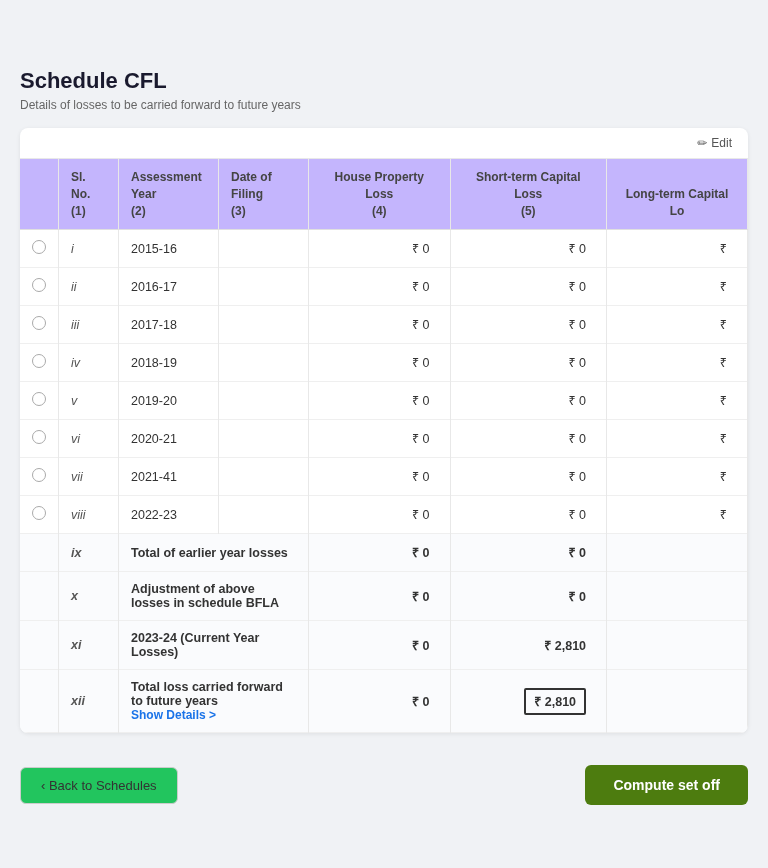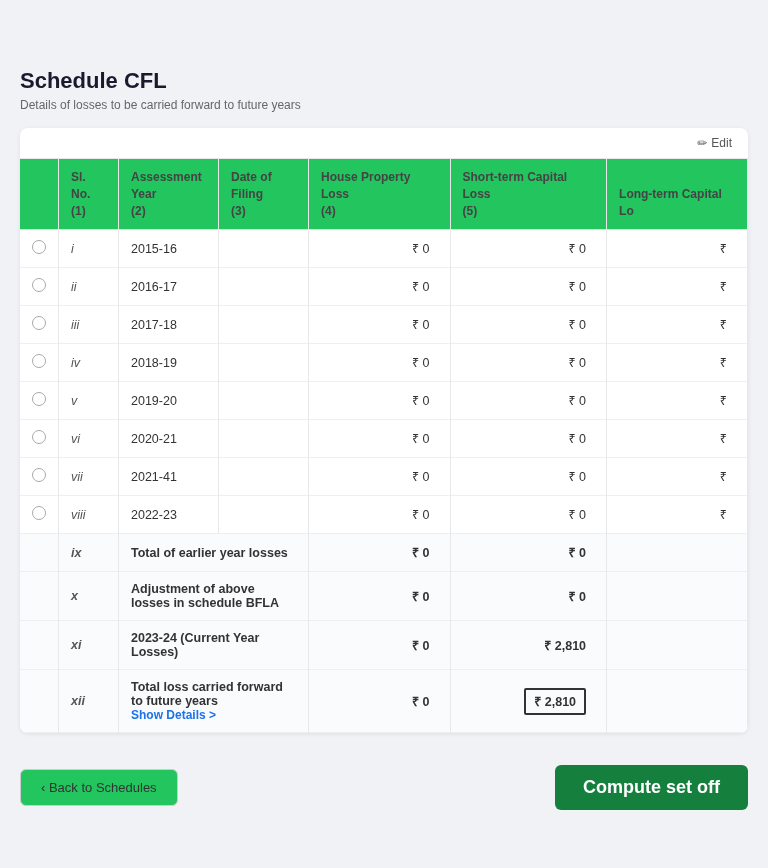--- a/index.html
+++ b/index.html
@@ -49,28 +49,28 @@
     .edit-icon { font-style: normal; }
     .table-wrapper {
       overflow-x: auto;
     }
     table {
       width: 100%;
       border-collapse: collapse;
       min-width: 700px;
     }
     thead tr {
-      background: #22c55e;
+      background: #c4b5fd;
     }
     thead th {
       padding: 10px 12px;
       font-size: 12px;
       font-weight: 600;
       color: #444;
-      text-align: left;
+      text-align: center;
       border-bottom: 1px solid #e0e0e0;
       border-right: 1px solid #e8e8e8;
       line-height: 1.4;
       vertical-align: bottom;
     }
     thead th:first-child {
       width: 36px;
     }
     thead th:nth-child(2) {
       text-align: left;
@@ -153,26 +153,26 @@
       padding: 10px 20px;
       font-size: 13px;
       cursor: pointer;
       display: flex;
       align-items: center;
       gap: 6px;
       color: #333;
       font-weight: 500;
     }
     .compute-btn {
-      background: #15803d;
+      background: #4d7c0f;
       color: #fff;
       border: none;
       border-radius: 6px;
       padding: 12px 28px;
-      font-size: 18px;
+      font-size: 14px;
       font-weight: 600;
       cursor: pointer;
     }
     .col-total {
       text-align: right;
       padding-right: 20px;
       font-weight: 600;
     }
   </style>
 </head>

